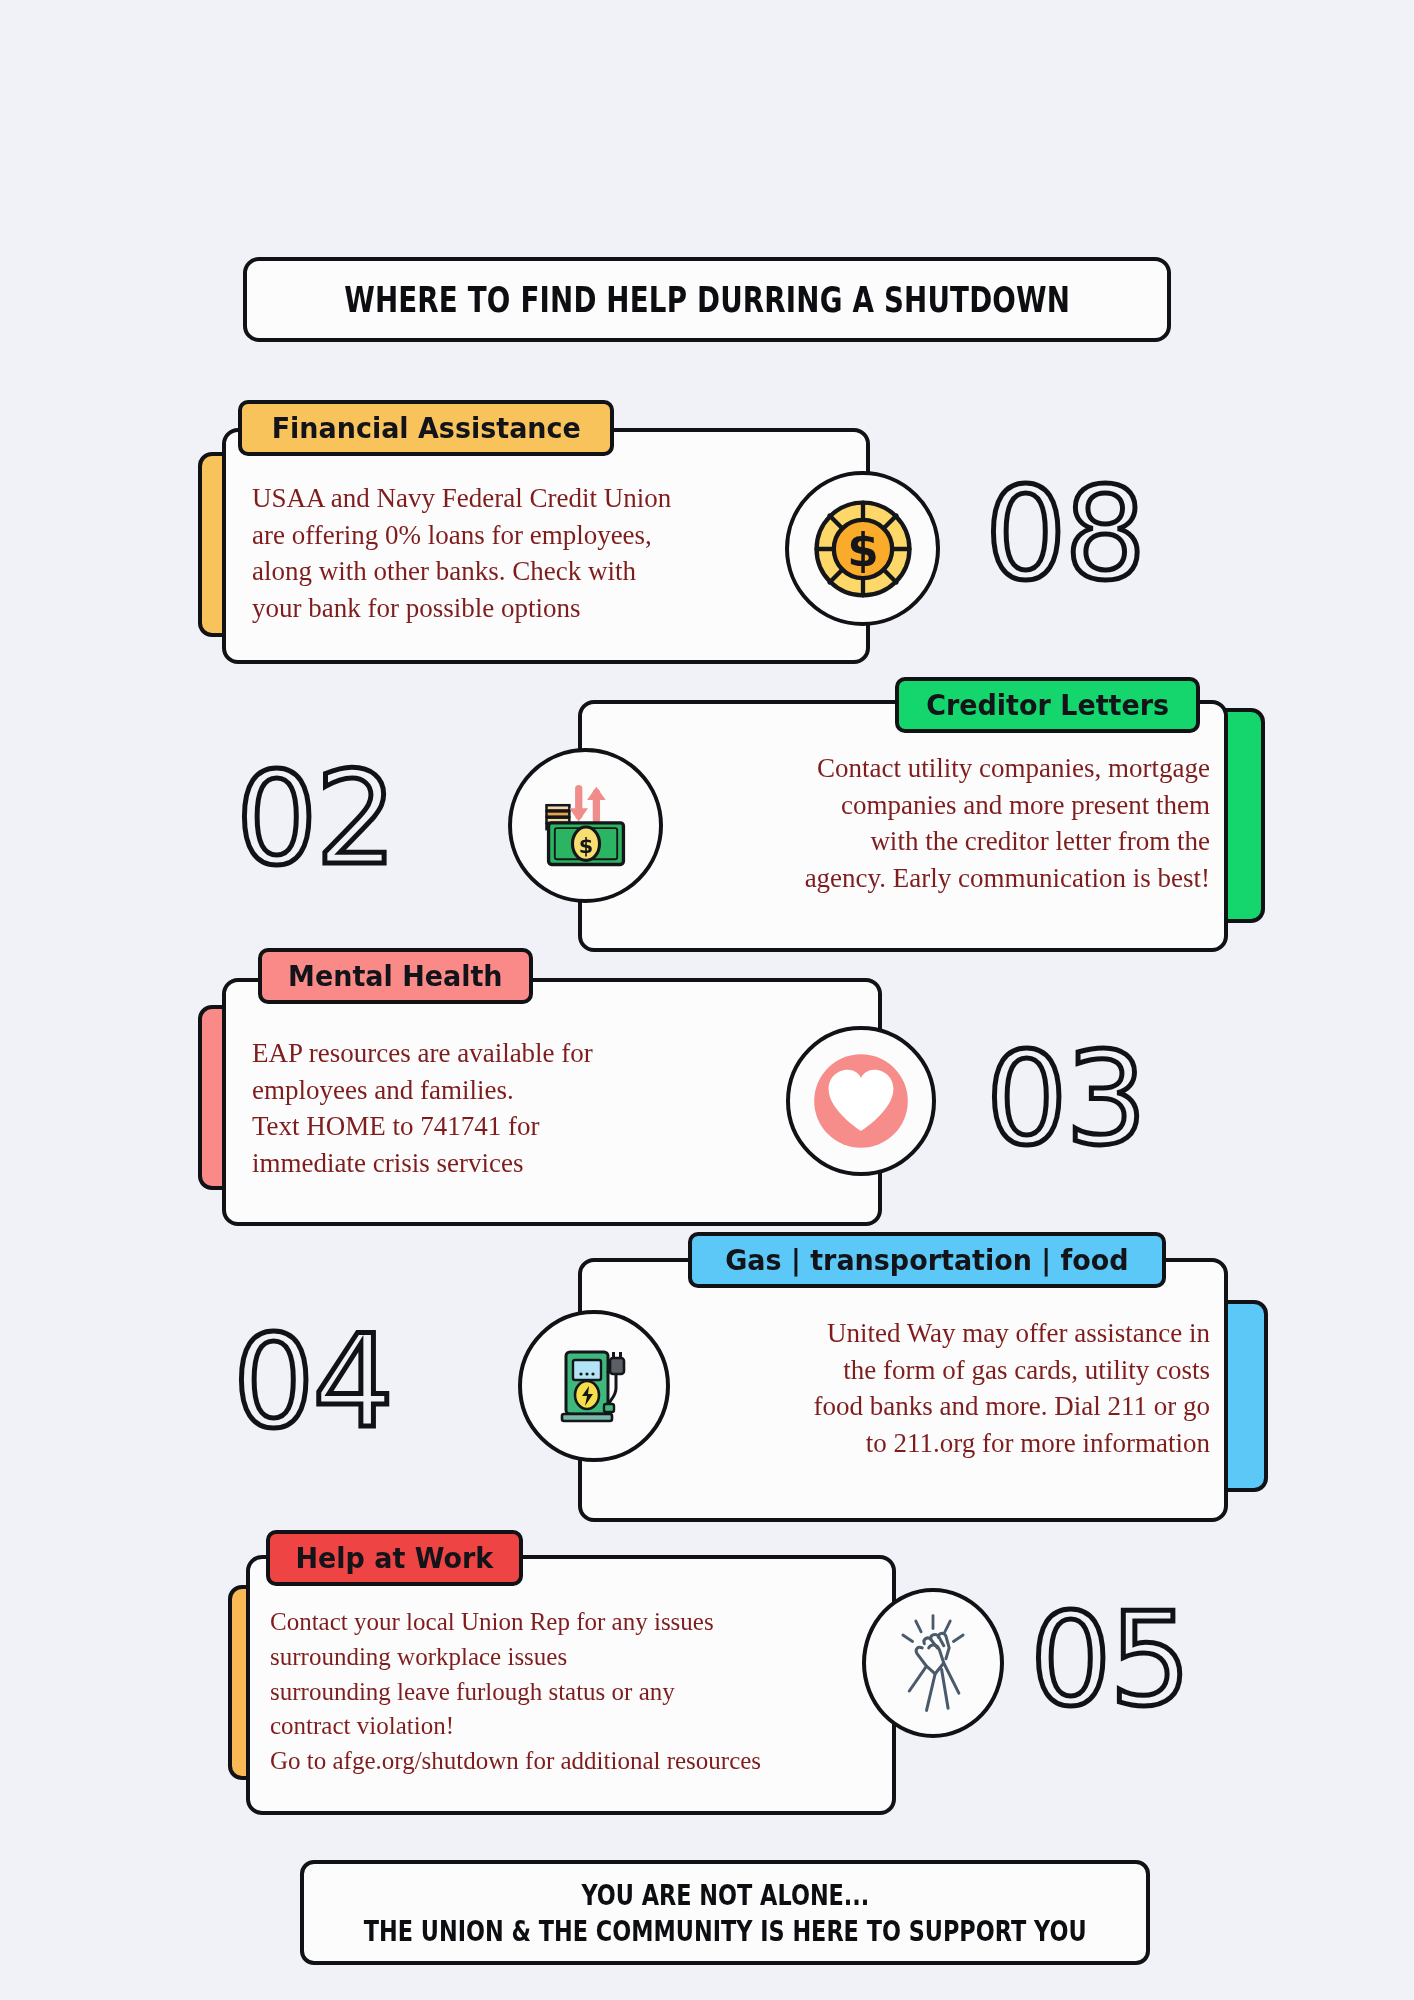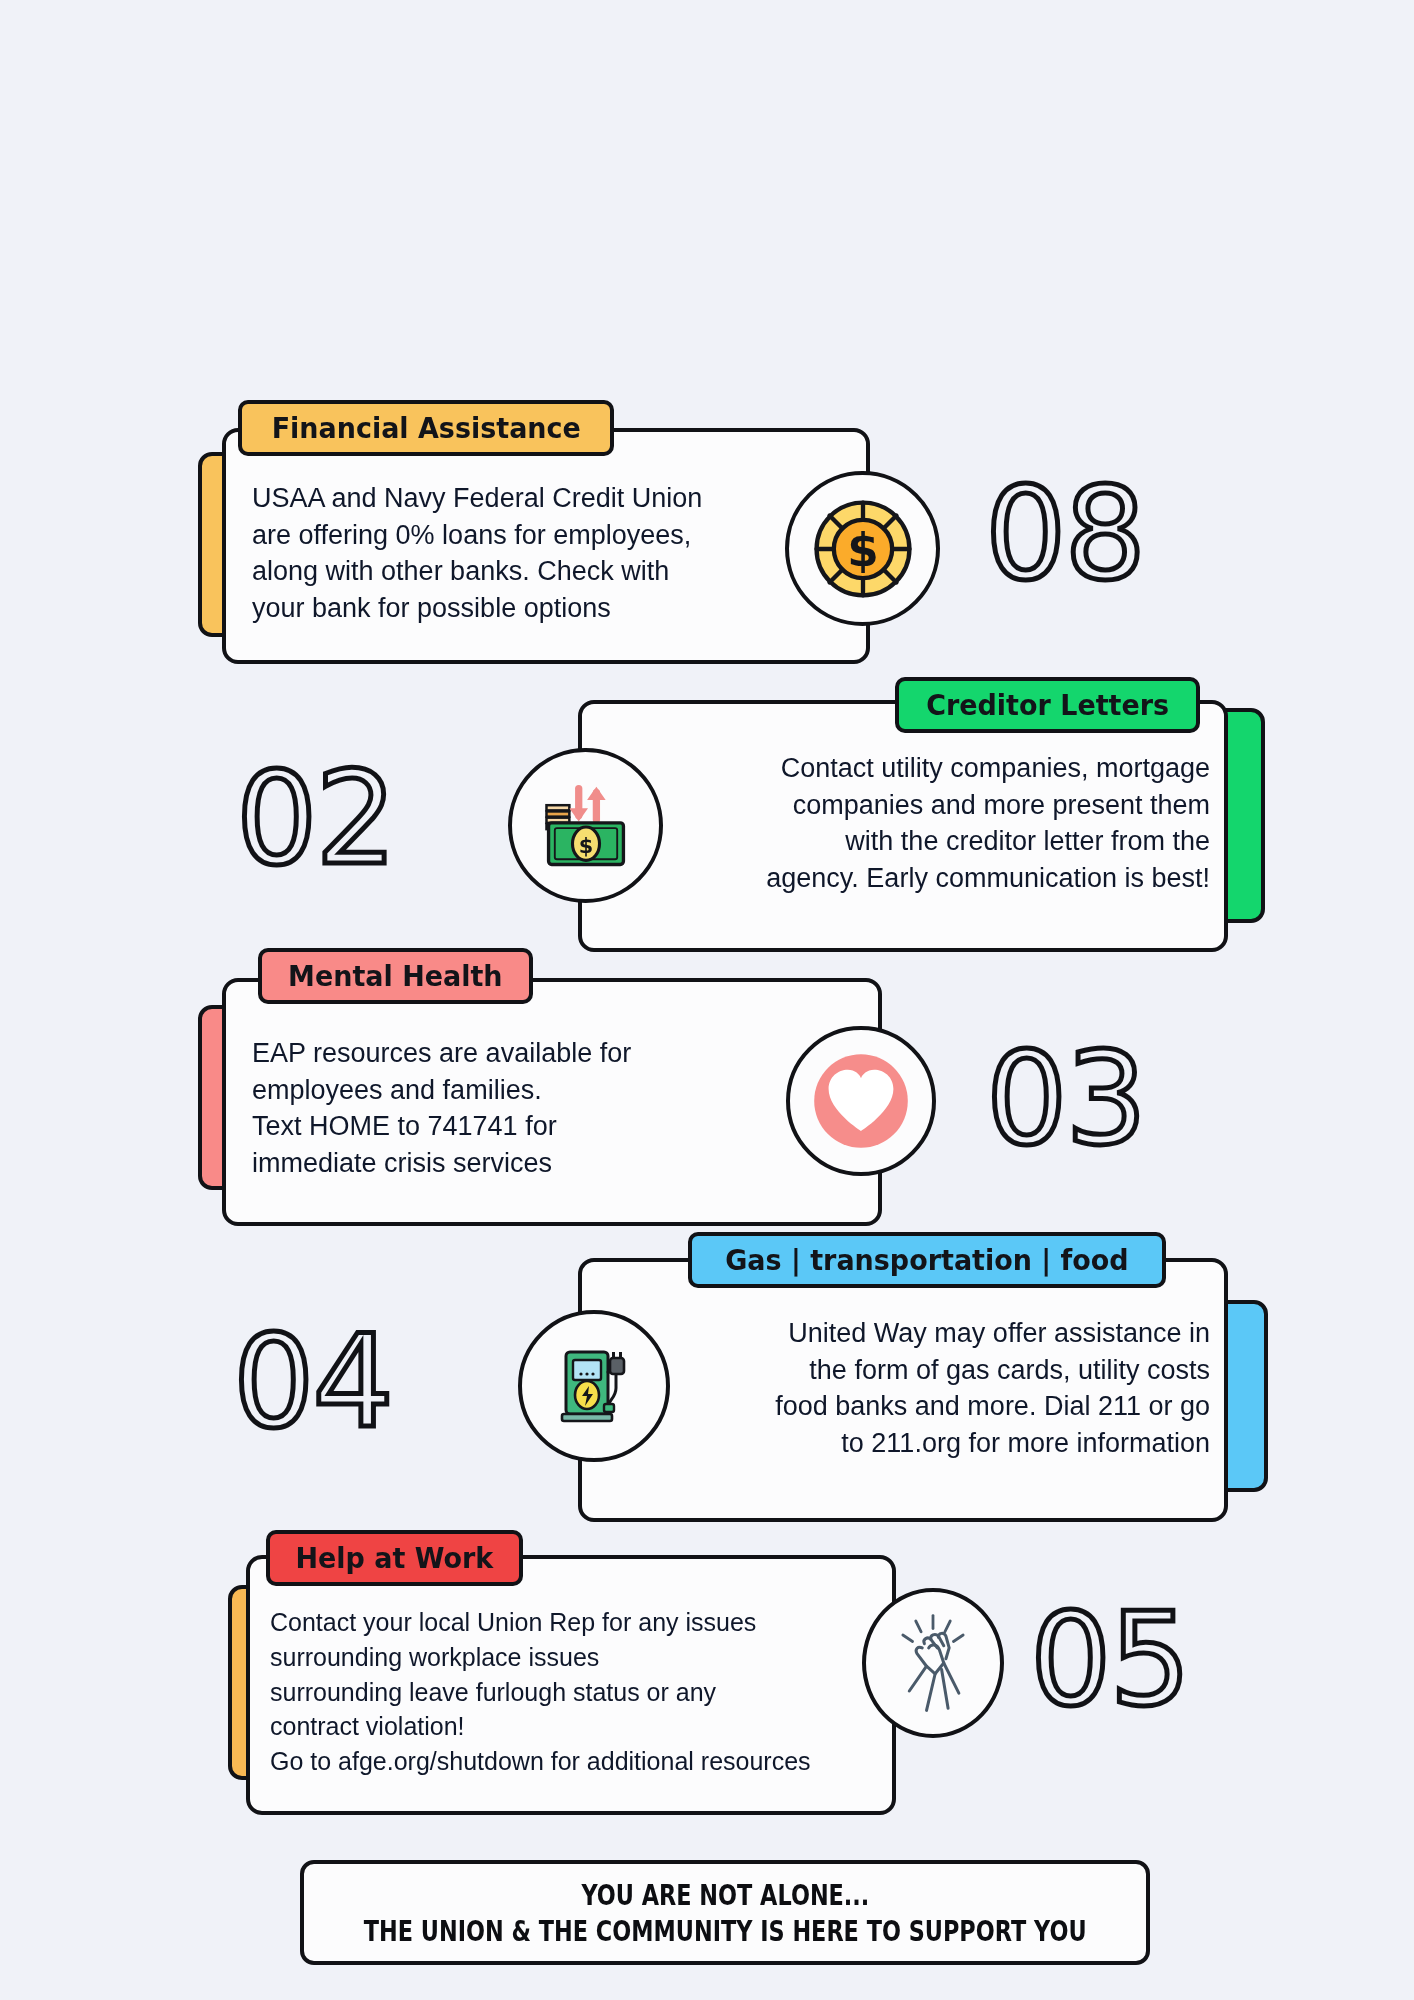--- a/index.html
+++ b/index.html
@@ -109,24 +109,24 @@
     font-family: "DejaVu Sans", sans-serif;
     font-weight: 700;
     font-size: 29px;
     color: #131419;
     white-space: nowrap;
     transform: scaleX(0.93);
   }
   .body-text {
     position: absolute;
     z-index: 3;
-    font-family: Liberation Sans, sans-serif;
+    font-family: Liberation Serif, serif;
     font-size: 27px;
     line-height: 1.36;
-    color: #0f172a;
+    color: #7f1d1d;
     white-space: pre-line;
   }
   .body-text.right { text-align: right; }
   .body-text.left  { text-align: left;  }
 
   
   .icon-circle {
     position: absolute;
     z-index: 5;
     background: #fcfcfd;
@@ -177,20 +177,23 @@
     transform: scaleX(0.86) scaleY(1.08);
   }
   .footer-line.l1 { font-size: 26px; }
   .footer-line.l2 { font-size: 26px; }
 </style>
 </head>
 <body>
 
 <div class="page">
 
+  <div class="subtitle-box">
+    <div class="subtitle">WHERE TO FIND HELP DURRING A SHUTDOWN</div>
+  </div>
 
   <div class="card">
     <div class="shadow-bar" style="left:198px; top:452px; width:70px; height:185px; background:#f9c35c;"></div>
     <div class="card-box" style="left:222px; top:428px; width:648px; height:236px;"></div>
     <div class="badge" style="left:238px; top:400px; background:#f9c35c;">
       <span class="badge-label">Financial Assistance</span>
     </div>
     <div class="body-text left" style="left:252px; top:480px; width:565px;">USAA and Navy Federal Credit Union
 are offering 0% loans for employees,
 along with other banks. Check with

